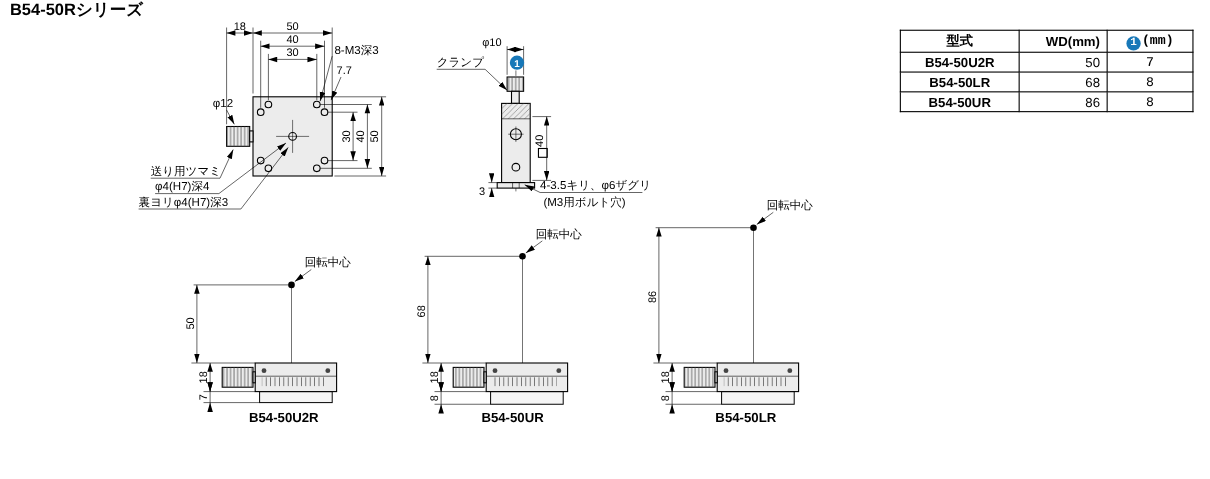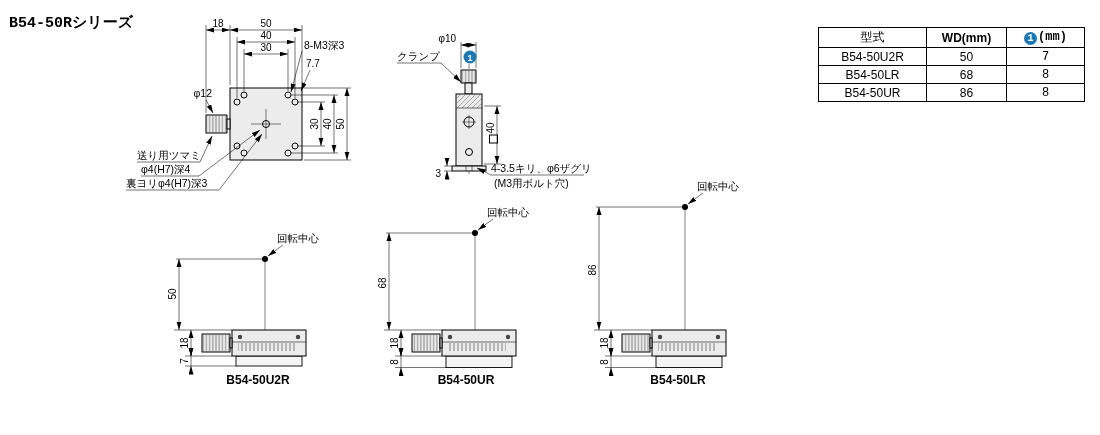--- a/index.html
+++ b/index.html
@@ -1,38 +1,38 @@
 <!DOCTYPE html>
 <html style="--accent: #1878b8;"><head>
 <meta charset="utf-8">
 <style>
   * { margin:0; padding:0; box-sizing:border-box; }
   html,body { width:1100px; height:435px; }
   body { position:relative; background:#fff; color:#000;
          font-family:"Liberation Sans","DejaVu Sans",sans-serif; overflow:hidden; }
-  .page-title { position:absolute; left:9px; top:13px; font-size:15px; font-weight:bold;font-family:Liberation Mono, monospace; }
+  .page-title { position:absolute; left:9px; top:0; font-size:15px; font-weight:bold; }
   svg.drawing { position:absolute; left:0; top:0; }
 
   .ol  { fill:none; stroke:#000; stroke-width:1; }
   .fl  { fill:#ececec; stroke:#000; stroke-width:1; }
   .flw { fill:#f5f5f5; stroke:#000; stroke-width:0.9; }
   .xl  { stroke:#000; stroke-width:0.55; fill:none; }
   .cl  { stroke:#000; stroke-width:0.5; fill:none; }
   svg text { font-family:"Liberation Sans","DejaVu Sans",sans-serif; }
   .dt { font-size:10px; fill:#000; }
   .lt { font-size:10.5px; fill:#000; }
   .mt { font-size:12px; font-weight:bold; fill:#000; }
 
   .spec-table { position:absolute; left:818px; top:27px; border-collapse:collapse;
                 border:1.5px solid #000; font-size:12px; }
   .spec-table th, .spec-table td { border:1px solid #000; text-align:center;
                 padding:1px 6px; height:18px; }
   .spec-table th { font-weight:bold; }
-  .spec-table .model { font-weight:normal; width:108px; }
-  .spec-table .wd { width:80px; }
+  .spec-table .model { font-weight:bold; width:108px; }
+  .spec-table .wd { width:80px;text-align:right; }
   .spec-table .dm { width:78px;font-family:Liberation Mono, monospace; }
   .badge { display:inline-block; width:13px; height:13px; border-radius:50%;
            background:var(--accent,#1878b8); color:#fff; font-size:10px; font-weight:bold;
            line-height:13px; text-align:center; vertical-align:-1px; margin-right:1px; }
 </style>
 </head>
 <body>
 
 <div class="page-title">B54-50Rシリーズ</div>
 

